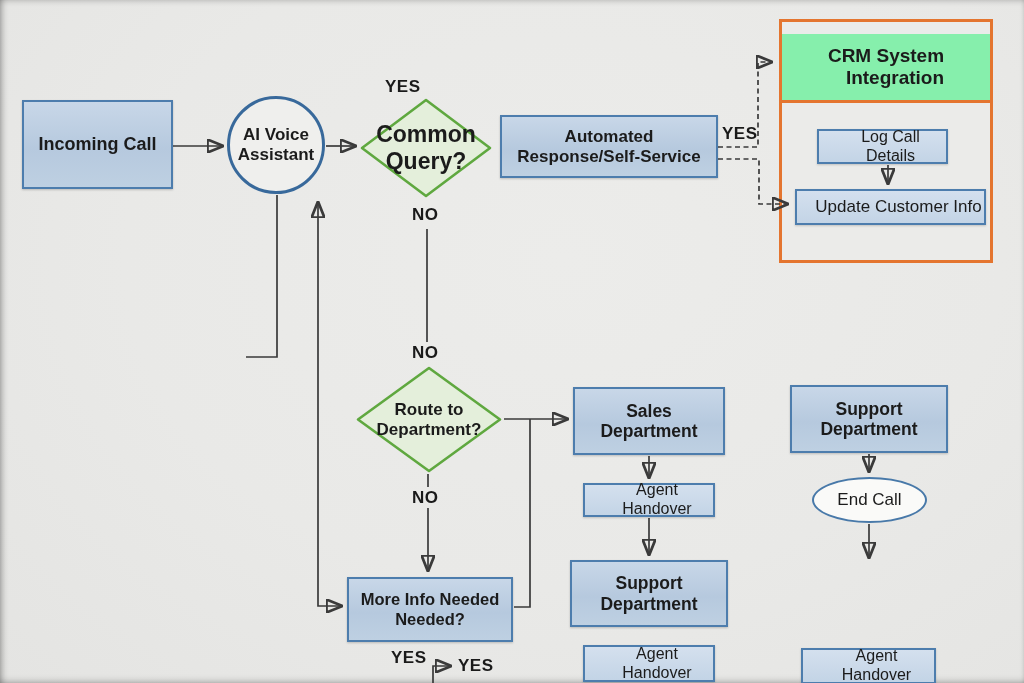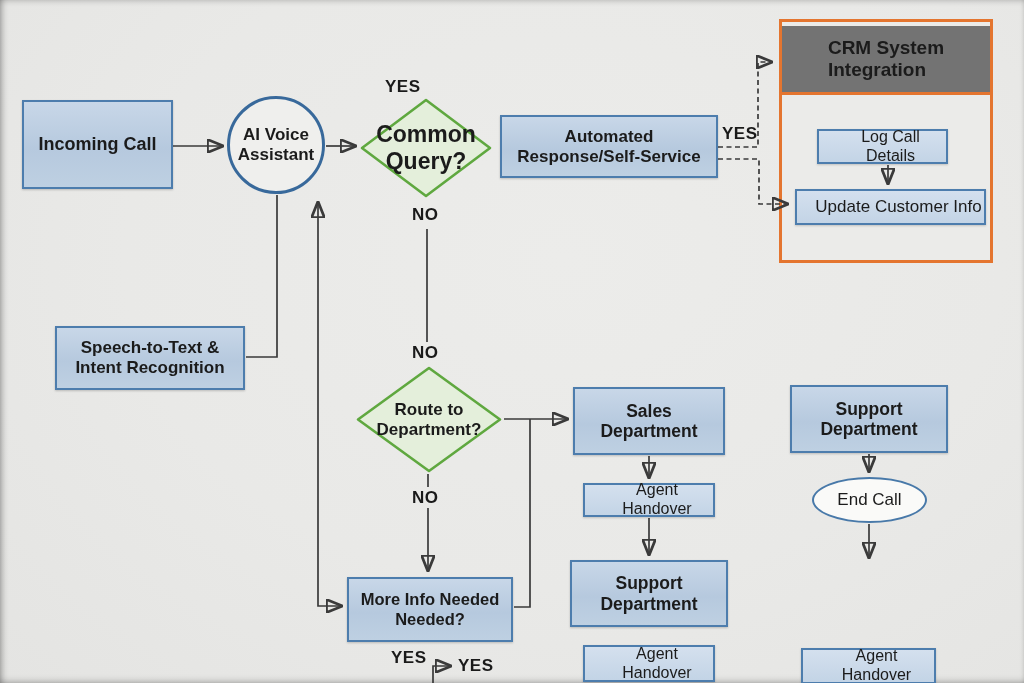--- a/index.html
+++ b/index.html
@@ -20,23 +20,23 @@
   .box-blue-light{background:linear-gradient(180deg,#d4e0ee 0%,#c3d4e6 100%);
         border:2px solid #4d7dad;box-shadow:0 1px 2px rgba(0,0,0,.18);padding-left:16px;}
   .bold{font-weight:bold;}
   .circle{background:#efefed;border:3px solid #38699b;border-radius:50%;}
   .ellipse{background:#fafaf8;border:2px solid #4879a9;border-radius:50%;}
   .diamond{background:transparent;border:none;}
   .diamond svg{position:absolute;inset:0;}
   .diamond .lbl{position:relative;z-index:1;}
   .crm-container{position:absolute;z-index:1;box-sizing:border-box;
         border:3px solid #e4752f;background:#ebebe9;}
-  .crm-header{position:absolute;left:0;right:0;top:4px;height:66px;
-        background:#737373;border-bottom:3px solid #e4752f;
-        display:flex;align-items:center;justify-content:center;text-align:left;}
+  .crm-header{position:absolute;left:0;right:0;top:12px;height:66px;
+        background:#86efac;border-bottom:3px solid #e4752f;
+        display:flex;align-items:center;justify-content:center;text-align:right;}
   .edge-label{position:absolute;z-index:4;font-size:17px;font-weight:600;
         color:#1a1a1a;line-height:1;letter-spacing:.5px;}
   #connectors{position:absolute;left:0;top:0;z-index:2;}
   #connectors path{fill:none;stroke:#3a3a3a;stroke-width:1.7;}
   #connectors path.dashed{stroke-dasharray:5 3.5;}
 </style>
 </head>
 <body>
 
 <div id="stage">
@@ -96,24 +96,20 @@
   </div>
 
   <div class="node box-blue-light" style="left:817px;top:129px;width:131px;height:35px;">
     <span class="lbl" style="font-size:16px;">Log Call Details</span>
   </div>
 
   <div class="node box-blue-light" style="left:795px;top:189px;width:191px;height:36px;">
     <span class="lbl" style="font-size:17px;">Update Customer Info</span>
   </div>
 
-  <div class="node box-blue" style="left:55px;top:326px;width:190px;height:64px;">
-    <span class="lbl bold" style="font-size:17px;">Speech-to-Text &amp;
-Intent Recognition</span>
-  </div>
 
 
   <div class="node diamond" style="left:356px;top:366px;width:146px;height:107px;">
     <svg width="146" height="107" viewBox="0 0 146 107">
       <polygon points="73,2 144,53.5 73,105 2,53.5" fill="#e4efdb" stroke="#5fa83f" stroke-width="2.6" stroke-linejoin="round"></polygon>
     </svg>
     <span class="lbl bold" style="font-size:17px;">Route to
 Department?</span>
   </div>
 

